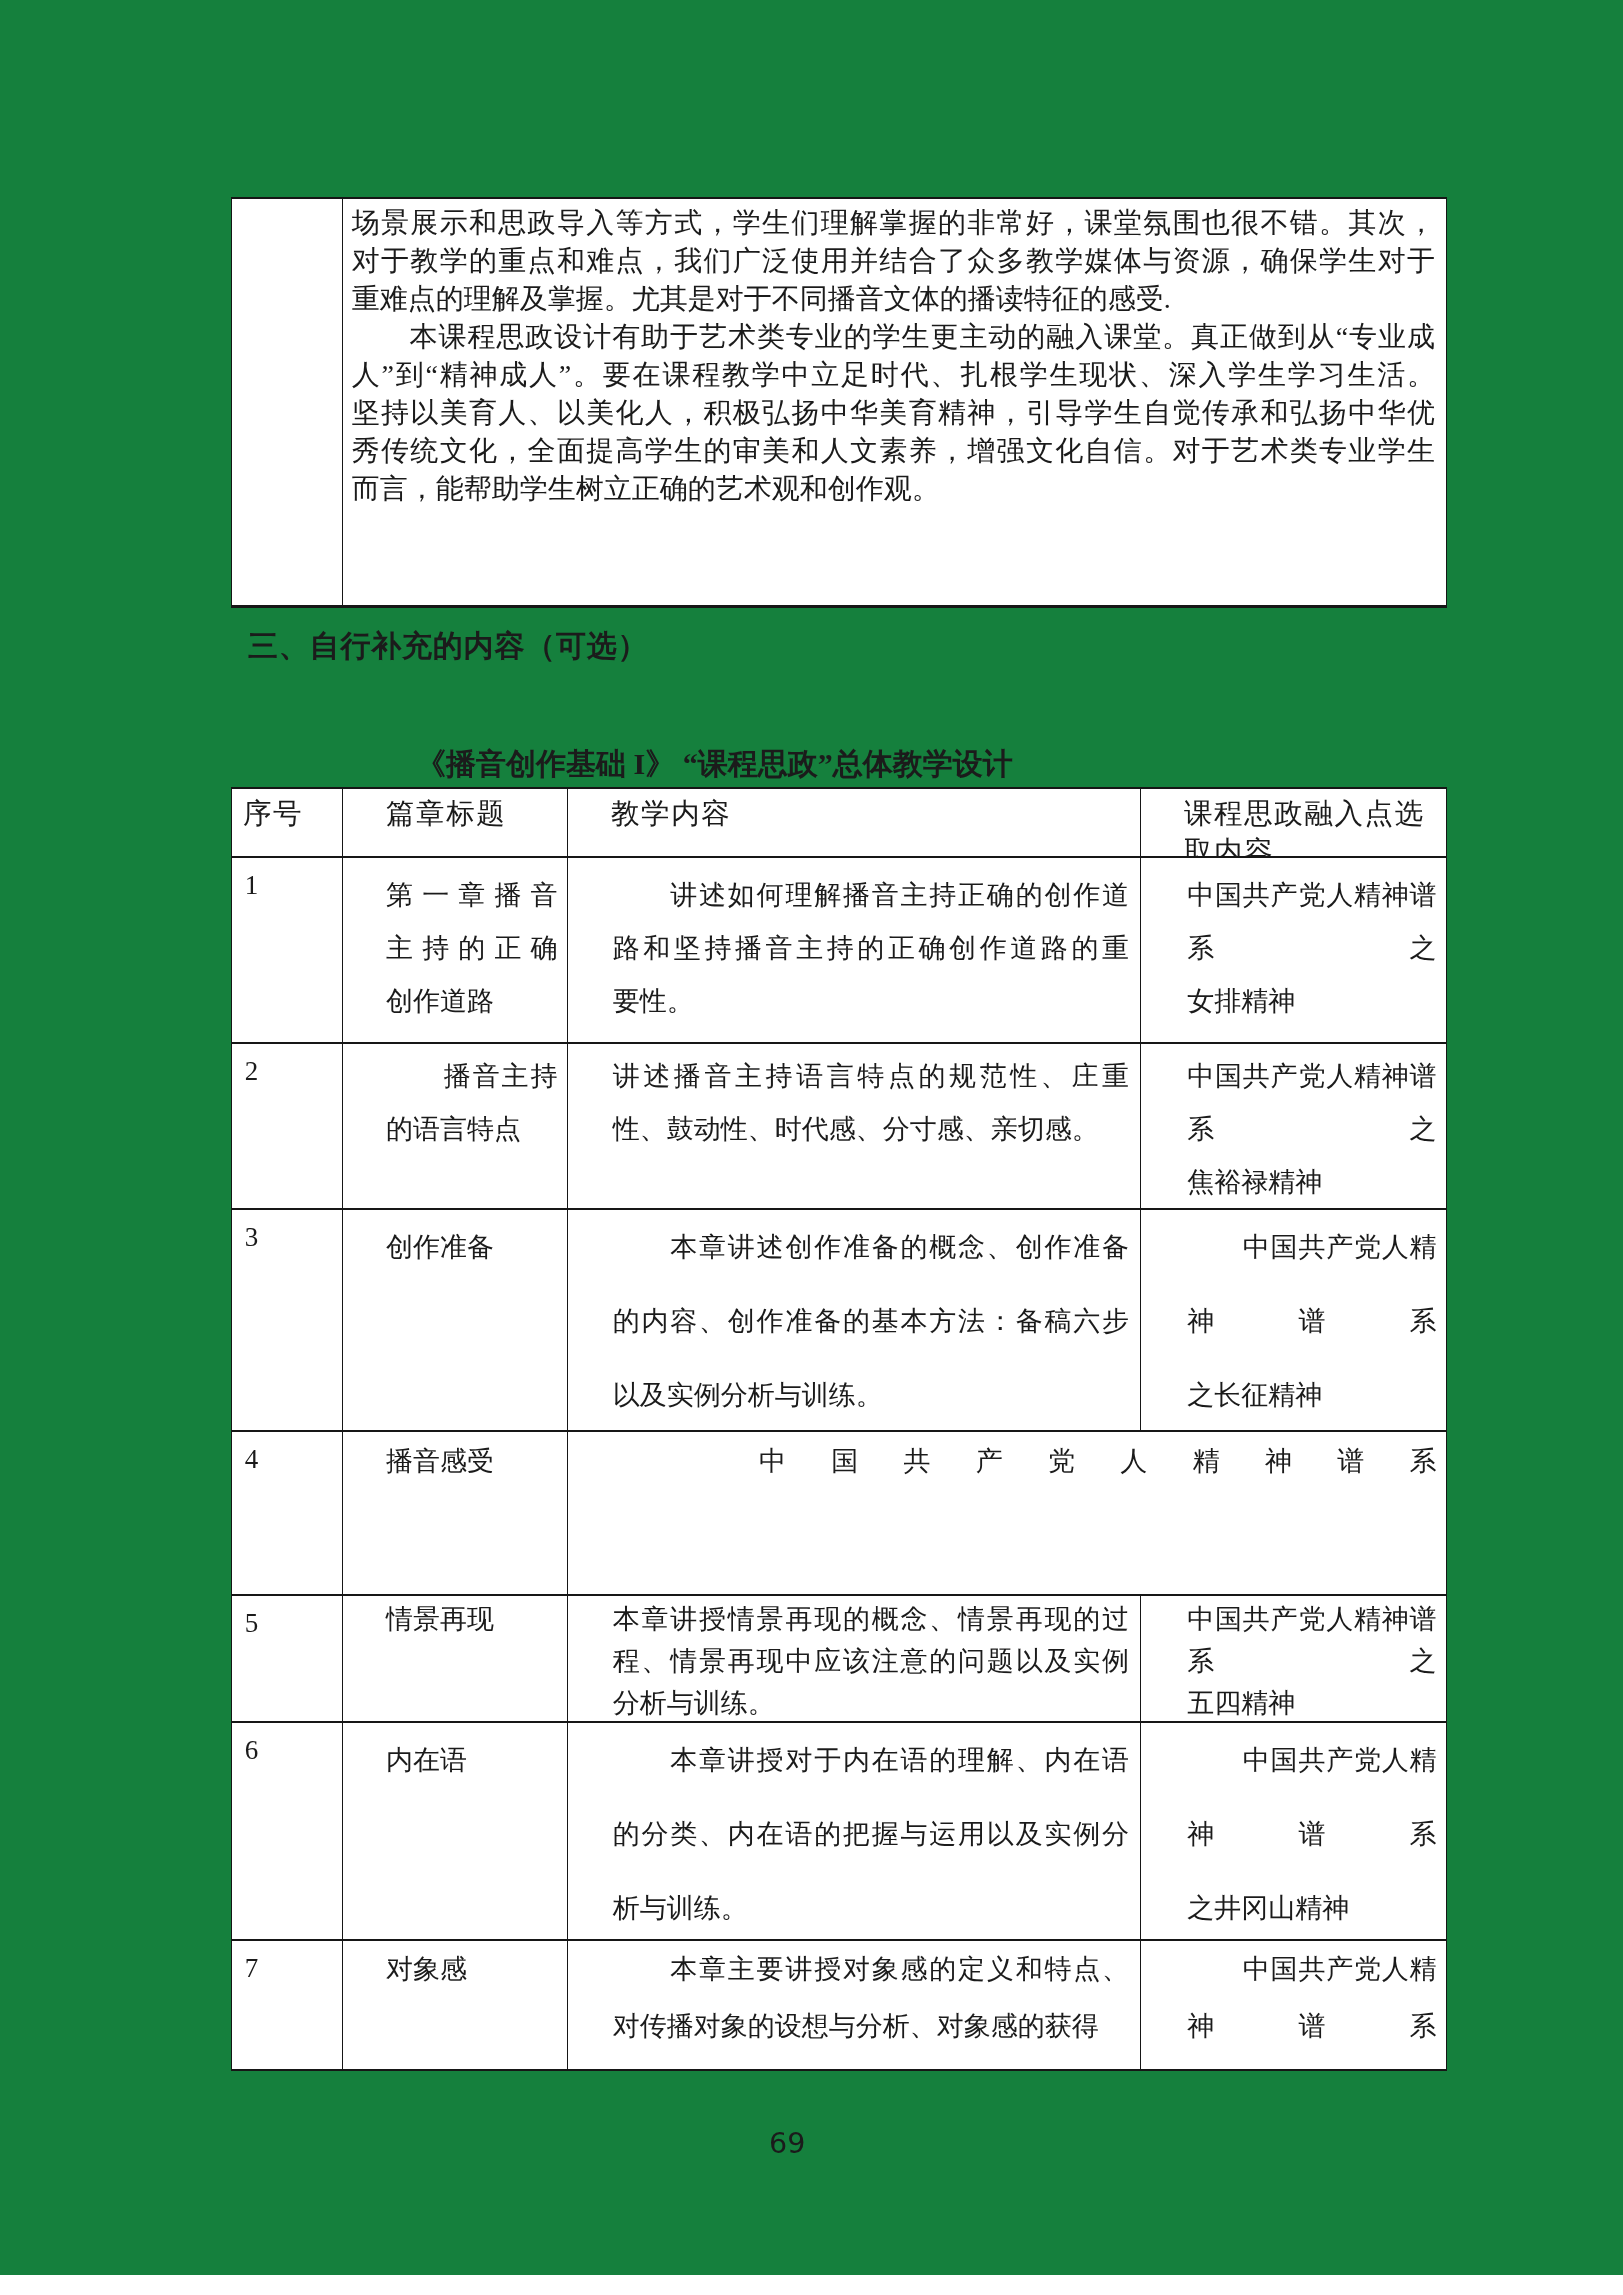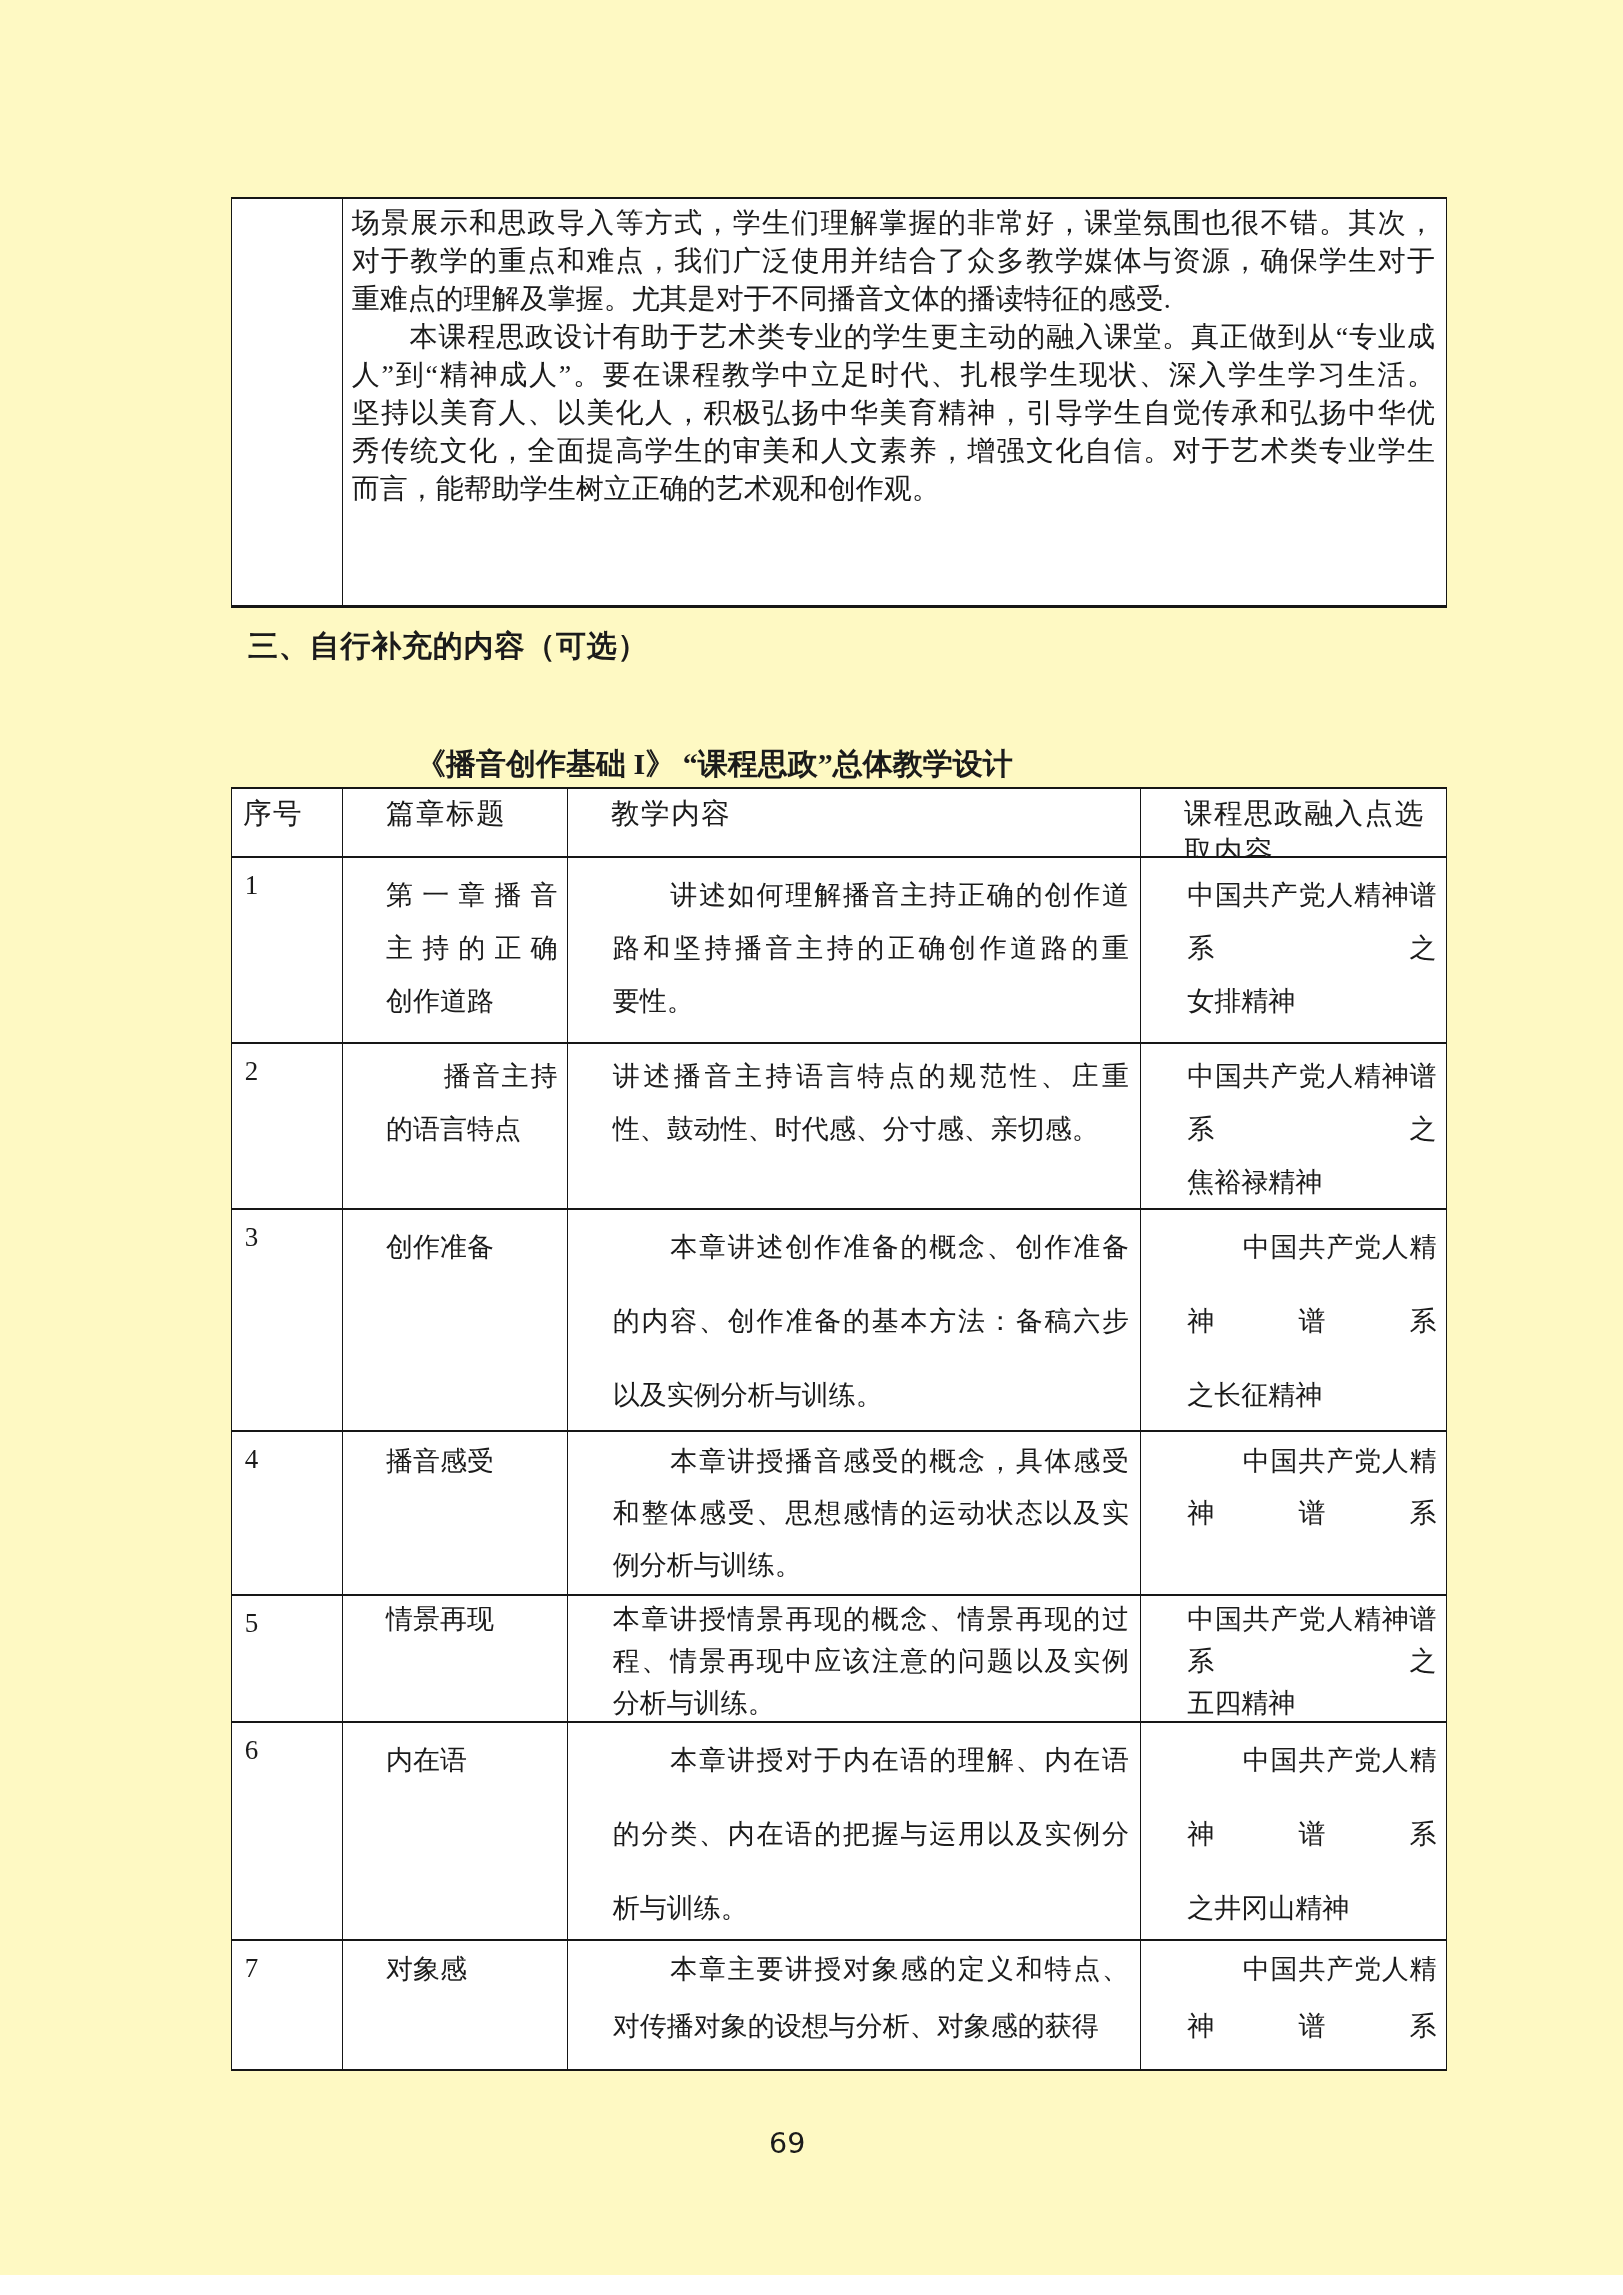--- a/index.html
+++ b/index.html
@@ -3,21 +3,21 @@
 <meta charset="utf-8">
 <style>
   :root{
     --bd:#161616;
     --ink:#1b1b1b;
   }
   html,body{margin:0;padding:0;background:#ffffff;}
   #page{
     position:relative;
     width:1623px;height:2275px;
-    background:#fef9c3;
+    background:#15803d;
     overflow:hidden;
     font-family:"Liberation Serif","DejaVu Serif",serif;
     color:var(--ink);
   }
 
   
   .t1{
     position:absolute;left:231px;top:197px;
     width:1216px;height:411px;
     box-sizing:border-box;
@@ -170,25 +170,20 @@
     <div class="c c4 bc cellc">
             <div class="ln j">　　中国共产党人精神谱系</div>
             <div class="ln">之长征精神</div>
           </div>
   </div>
         <div class="drow row-4">
     <div class="c c1 bc"><span>4</span></div>
     <div class="c c2 bc cellc">
             <div class="ln">播音感受</div>
           </div>
-    <div class="c c3 bc cellc">
-            <div class="ln j">　　本章讲授播音感受的概念，具体感受</div>
-            <div class="ln j">和整体感受、思想感情的运动状态以及实</div>
-            <div class="ln">例分析与训练。</div>
-          </div>
     <div class="c c4 bc cellc">
             <div class="ln j">　　中国共产党人精神谱系</div>
           </div>
   </div>
         <div class="drow row-5">
     <div class="c c1 bc"><span>5</span></div>
     <div class="c c2 bc cellc">
             <div class="ln">情景再现</div>
           </div>
     <div class="c c3 bc cellc">

